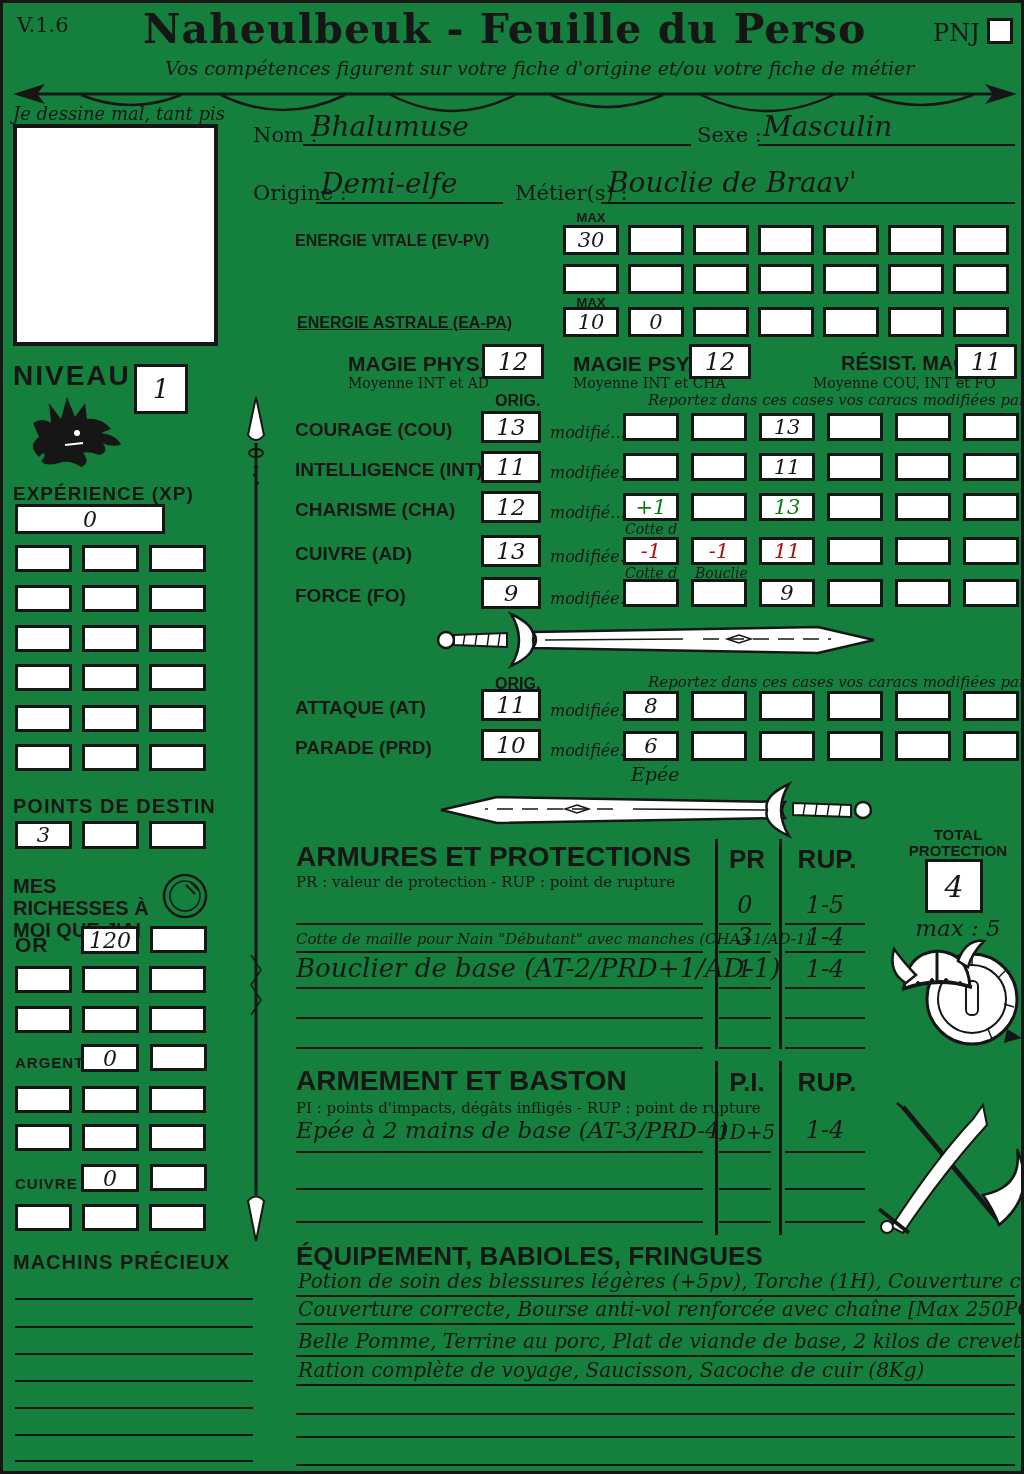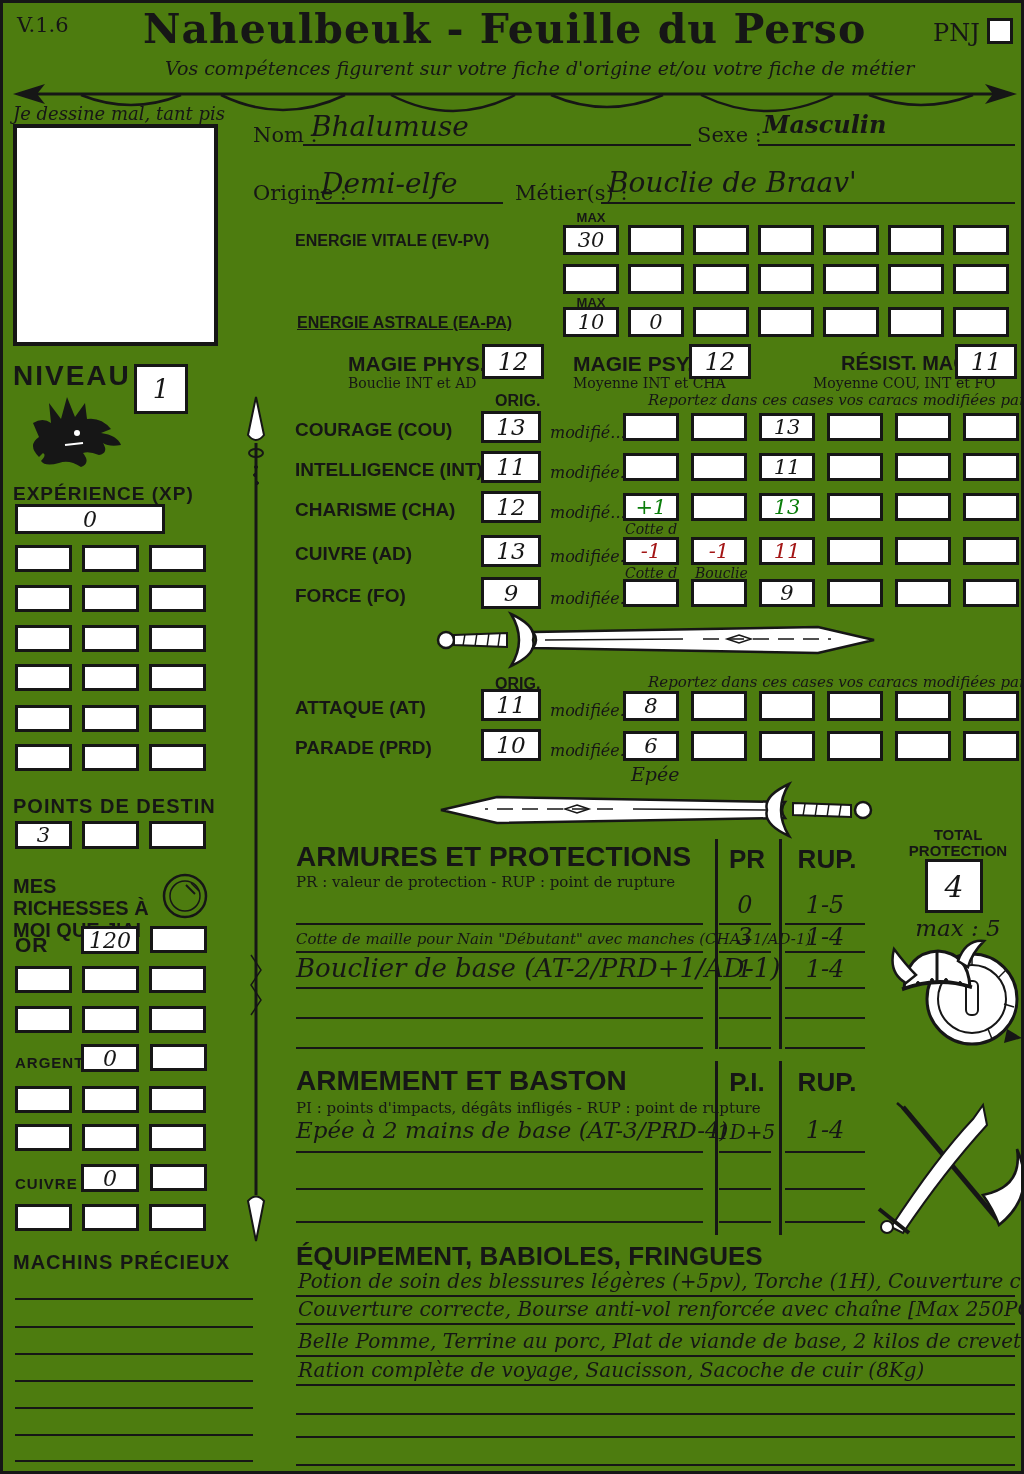--- a/index.html
+++ b/index.html
@@ -1,16 +1,16 @@
 <!DOCTYPE html>
 <html><head>
 <meta charset="utf-8">
 <style>
   html,body{margin:0;padding:0;background:#fff;}
-  .page{position:relative;width:1024px;height:1474px;background:#4d7c0f;border:3px solid #161616;
+  .page{position:relative;width:1024px;height:1474px;background:#15803d;border:3px solid #161616;
         box-sizing:border-box;overflow:hidden;color:#161616;}
   .abs{position:absolute;}
   .hd{position:absolute;font-family:"Liberation Sans",sans-serif;font-weight:700;color:#161616;white-space:nowrap;}
   .sf{position:absolute;font-family:"DejaVu Serif",serif;color:#161616;white-space:nowrap;}
   .hw{font-family:"DejaVu Serif",serif;font-style:italic;color:#161616;white-space:nowrap;}
   .hwa{position:absolute;font-family:"DejaVu Serif",serif;font-style:italic;color:#161616;white-space:nowrap;text-align:right;}
   .box{position:absolute;border:3px solid #161616;background:#fff;display:flex;align-items:center;justify-content:center;box-sizing:border-box;}
   .uline{position:absolute;border-top:2px solid #161616;}
   .vline{position:absolute;border-left:3px solid #161616;}
   .green{color:#0b7d0b;}
@@ -154,21 +154,21 @@
       <circle cx="27" cy="88" r="1.5" fill="#161616"></circle>
       <path d="M21,560 L31,575 L21,590 L31,605 L21,620" stroke-width="1.5"></path>
       <path d="M26,846 L34,806 Q26,797 18,806 Z" fill="#fff" stroke-width="2"></path>
     </svg>
   </div>
 
   <div class="sf" style="left:250px;top:120px;font-size:21px;">Nom :</div>
   <div class="hwa" style="left:308px;top:107px;font-size:28px;">Bhalumuse</div>
   <div class="uline" style="left:300px;top:141px;width:388px;"></div>
   <div class="sf" style="left:694px;top:120px;font-size:21px;">Sexe :</div>
-  <div class="hwa" style="left:760px;top:107px;font-size:24px;font-weight:bold;">Masculin</div>
+  <div class="hwa" style="left:760px;top:107px;font-size:28px;">Masculin</div>
   <div class="uline" style="left:755px;top:141px;width:257px;"></div>
 
   <div class="sf" style="left:250px;top:178px;font-size:21px;">Origine :</div>
   <div class="hwa" style="left:318px;top:164px;font-size:28px;">Demi-elfe</div>
   <div class="uline" style="left:313px;top:199px;width:187px;"></div>
   <div class="sf" style="left:512px;top:178px;font-size:21px;">Métier(s) :</div>
   <div class="hwa" style="left:605px;top:163px;font-size:28px;">Bouclie de Braav'</div>
   <div class="uline" style="left:598px;top:199px;width:414px;"></div>
 
   <div class="hd" style="left:560px;top:207px;width:56px;text-align:center;font-size:13px;">MAX</div>
@@ -201,21 +201,21 @@
   <div class="box" style="left:690px;top:304px;width:56px;height:30px;"></div>
   <div class="box" style="left:755px;top:304px;width:56px;height:30px;"></div>
   <div class="box" style="left:820px;top:304px;width:56px;height:30px;"></div>
   <div class="box" style="left:885px;top:304px;width:56px;height:30px;"></div>
   <div class="box" style="left:950px;top:304px;width:56px;height:30px;"></div>
 
   <div class="hd" style="left:345px;top:349px;font-size:21px;">MAGIE PHYS.</div>
   <div class="box" style="left:479px;top:341px;width:62px;height:35px;">
       <span class="hw" style="font-size:24px;">12</span>
     </div>
-  <div class="sf" style="left:345px;top:372px;font-size:14px;">Bouclie INT et AD</div>
+  <div class="sf" style="left:345px;top:372px;font-size:14px;">Moyenne INT et AD</div>
 
   <div class="hd" style="left:570px;top:349px;font-size:21px;">MAGIE PSY.</div>
   <div class="box" style="left:686px;top:341px;width:62px;height:35px;">
       <span class="hw" style="font-size:24px;">12</span>
     </div>
   <div class="sf" style="left:570px;top:372px;font-size:14px;">Moyenne INT et CHA</div>
 
   <div class="hd" style="left:810px;top:349px;font-size:20px;margin-left:28px;">RÉSIST. MAGIE</div>
   <div class="box" style="left:952px;top:341px;width:62px;height:35px;">
       <span class="hw" style="font-size:24px;">11</span>

